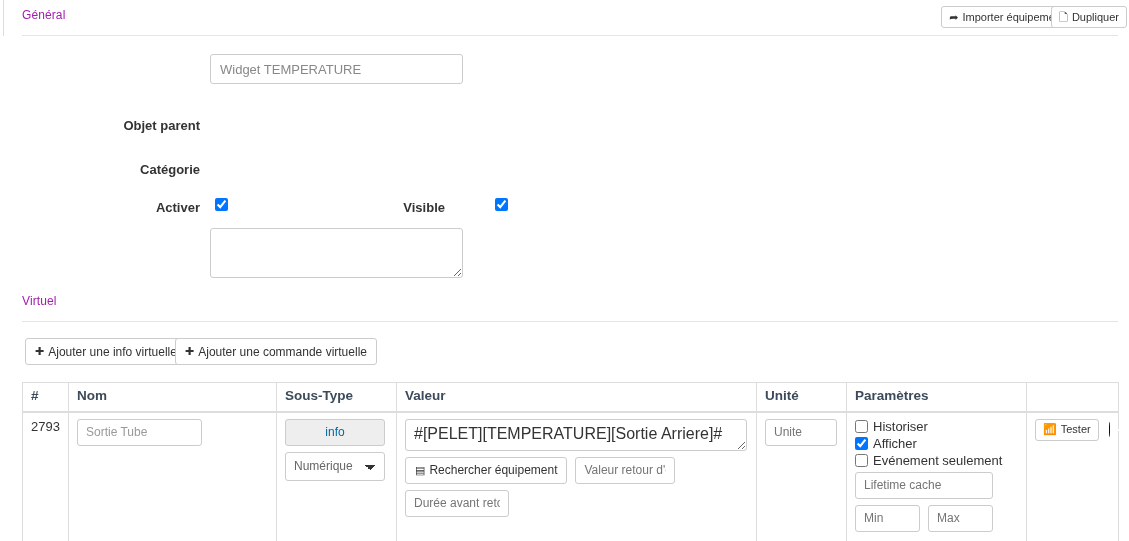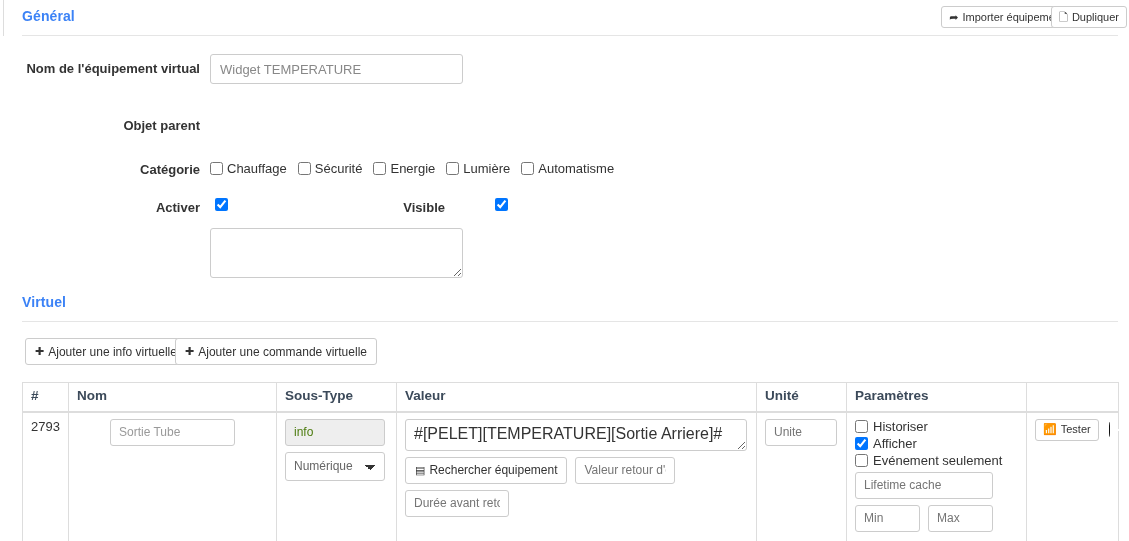--- a/index.html
+++ b/index.html
@@ -15,23 +15,23 @@
 
   
   .left-rail {
     position: absolute; left: 3px; top: 0; width: 1px; height: 36px;
     background: #dddddd;
   }
 
   
   .legend {
     position: absolute;
-    font-size: 14px;
-    font-weight: 700;
-    color: #3b82f6;
+    font-size: 12px;
+    font-weight: 400;
+    color: #a21caf;
     letter-spacing: 0.1px;
     white-space: nowrap;
   }
   .legend-rule {
     position: absolute;
     height: 1px;
     background: #e5e5e5;
   }
 
   
@@ -129,22 +129,23 @@
     background: #ffffff;
     font-family: "Liberation Sans", sans-serif;
     font-size: 12px;
     color: #999999;
     padding: 5px 8px;
     outline: none;
     height: 27px;
   }
   .cell-input.static {
     background: #eeeeee;
-    color: #4d7c0f;
+    color: #0369a1;
     border-color: #cccccc;
+    text-align: center;
   }
   select.cell-input {
     color: #666666;
     height: 29px;
     -webkit-appearance: none;
     appearance: none;
     background-color: #ffffff;
     background-image:
       linear-gradient(45deg, transparent 50%, #333 50%),
       linear-gradient(135deg, #333 50%, transparent 50%);
@@ -196,29 +197,25 @@
   <button class="btn btn-xs" id="btn-import">
     <span class="ic">➦</span>
     <span>Importer équipement</span>
   </button>
 
   <button class="btn btn-xs" id="btn-dup">
     <span class="ic">🗋</span>
     <span>Dupliquer</span>
   </button>
 
-  <div class="flabel" style="left:20px; top:60px; width:180px;">Nom de l'équipement virtual</div>
   <input class="finput" style="left: 210px; top: 54px; width: 253px; height: 30px;" value="Widget TEMPERATURE">
 
   <div class="flabel" style="left:20px; top:117px; width:180px;">Objet parent</div>
 
   <div class="flabel" style="left:20px; top:161px; width:180px;">Catégorie</div>
-  <div class="cbwrap" style="left:210px; top:161px;">
-    <label><input type="checkbox" style=""><span>Chauffage</span></label><label><input type="checkbox" style=""><span>Sécurité</span></label><label><input type="checkbox" style=""><span>Energie</span></label><label><input type="checkbox" style=""><span>Lumière</span></label><label><input type="checkbox" style=""><span>Automatisme</span></label>
-  </div>
 
   <div class="flabel" style="left:20px; top:199px; width:180px;">Activer</div>
   <input type="checkbox" checked="" style="position: absolute; left: 211px; top: 195px;">
 
   <div class="flabel" style="left:330px; top:199px; width:115px;">Visible</div>
   <input type="checkbox" checked="" style="position: absolute; left: 491px; top: 195px;">
 
   <textarea class="finput" style="left: 210px; top: 228px; width: 253px; height: 50px;"></textarea>
 
   <div class="legend" style="left:22px; top:294px;">Virtuel</div>
@@ -253,21 +250,21 @@
         <th>Unité</th>
         <th>Paramètres</th>
         <th></th>
       </tr>
     </thead>
     <tbody>
       <tr>
         <td class="td-id">2793</td>
 
         <td>
-          <input class="cell-input" style="width: 125px; margin-left: 33px;" value="Sortie Tube">
+          <input class="cell-input" style="width: 125px;" value="Sortie Tube">
         </td>
 
         <td>
           <div class="cell-input static pbox" style="width:100px;">info</div>
           <select class="cell-input" style="width:100px;">
             <option>Numérique</option>
           </select>
         </td>
 
         <td>

